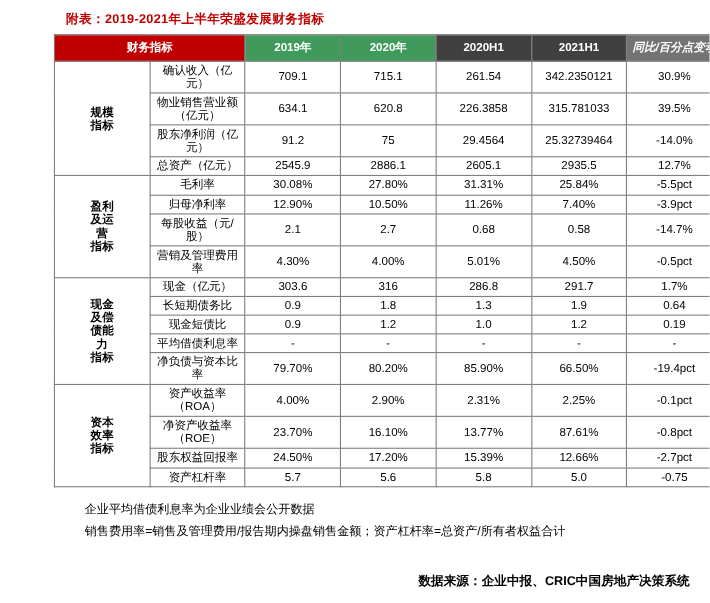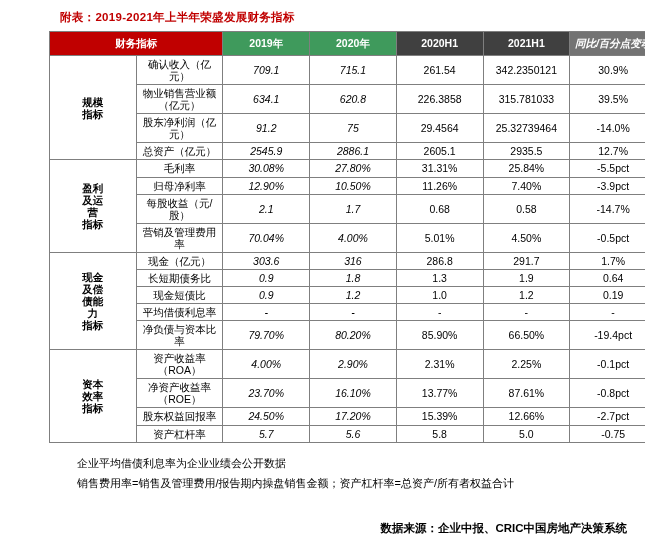--- a/index.html
+++ b/index.html
@@ -56,21 +56,21 @@
   td.group {
     font-weight: bold;
     font-size: 11px;
     width: 44px;
     line-height: 1.35;
   }
   td.metric {
     text-align: center;
     width: 150px;
   }
-  td.num { width: 66px; font-style: italic; }
+  td.num { width: 66px; }
   td.num-wide { width: 80px; }
   td.chg { width: 104px; }
   .foot {
     margin: 10px 0 0 9px;
     font-size: 11px;
     line-height: 1.85;
   }
   .foot .line1 { text-indent: 0; }
   .foot .indent { margin-left: 28px; }
   .source {
@@ -146,28 +146,28 @@
           <td class="metric">归母净利率</td>
           <td class="num">12.90%</td>
           <td class="num">10.50%</td>
           <td class="num-wide">11.26%</td>
           <td class="num-wide">7.40%</td>
           <td class="chg">-3.9pct</td>
         </tr>
         <tr>
           <td class="metric">每股收益（元/股）</td>
           <td class="num">2.1</td>
-          <td class="num">1.7</td>
+          <td class="num">2.7</td>
           <td class="num-wide">0.68</td>
           <td class="num-wide">0.58</td>
           <td class="chg">-14.7%</td>
         </tr>
         <tr>
           <td class="metric">营销及管理费用率</td>
-          <td class="num">70.04%</td>
+          <td class="num">4.30%</td>
           <td class="num">4.00%</td>
           <td class="num-wide">5.01%</td>
           <td class="num-wide">4.50%</td>
           <td class="chg">-0.5pct</td>
         </tr>
         <tr>
           <td class="group" rowspan="5">现金<br>及偿<br>债能<br>力<br>指标</td>
           <td class="metric">现金（亿元）</td>
           <td class="num">303.6</td>
           <td class="num">316</td>

